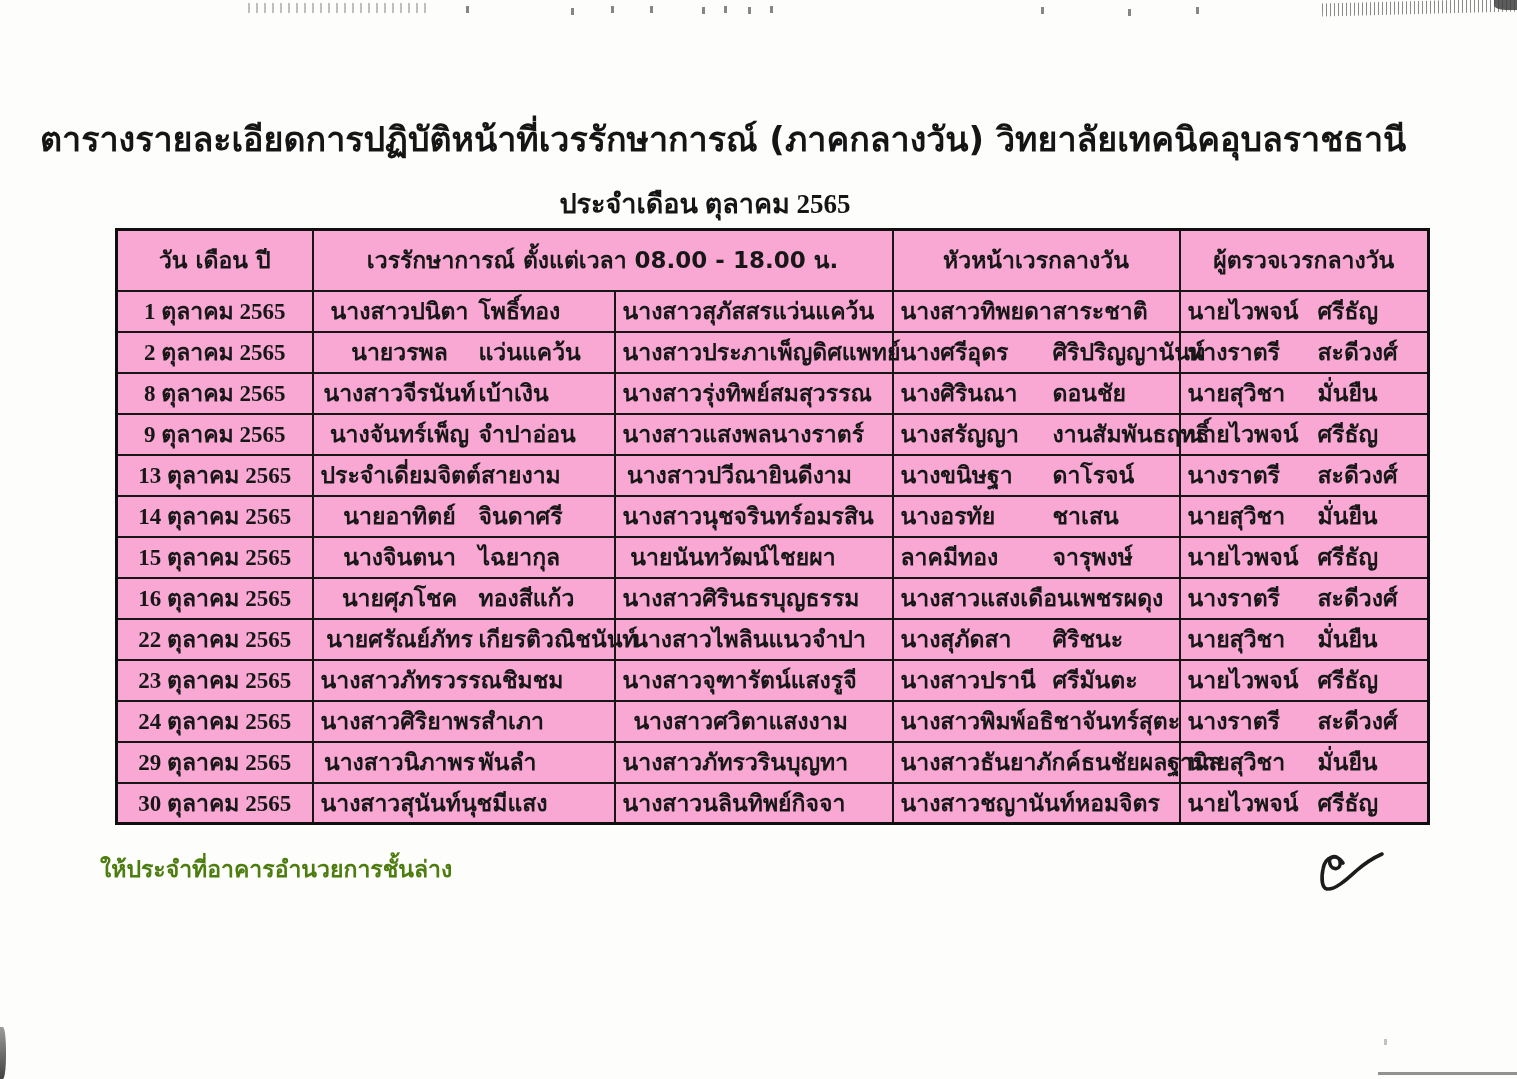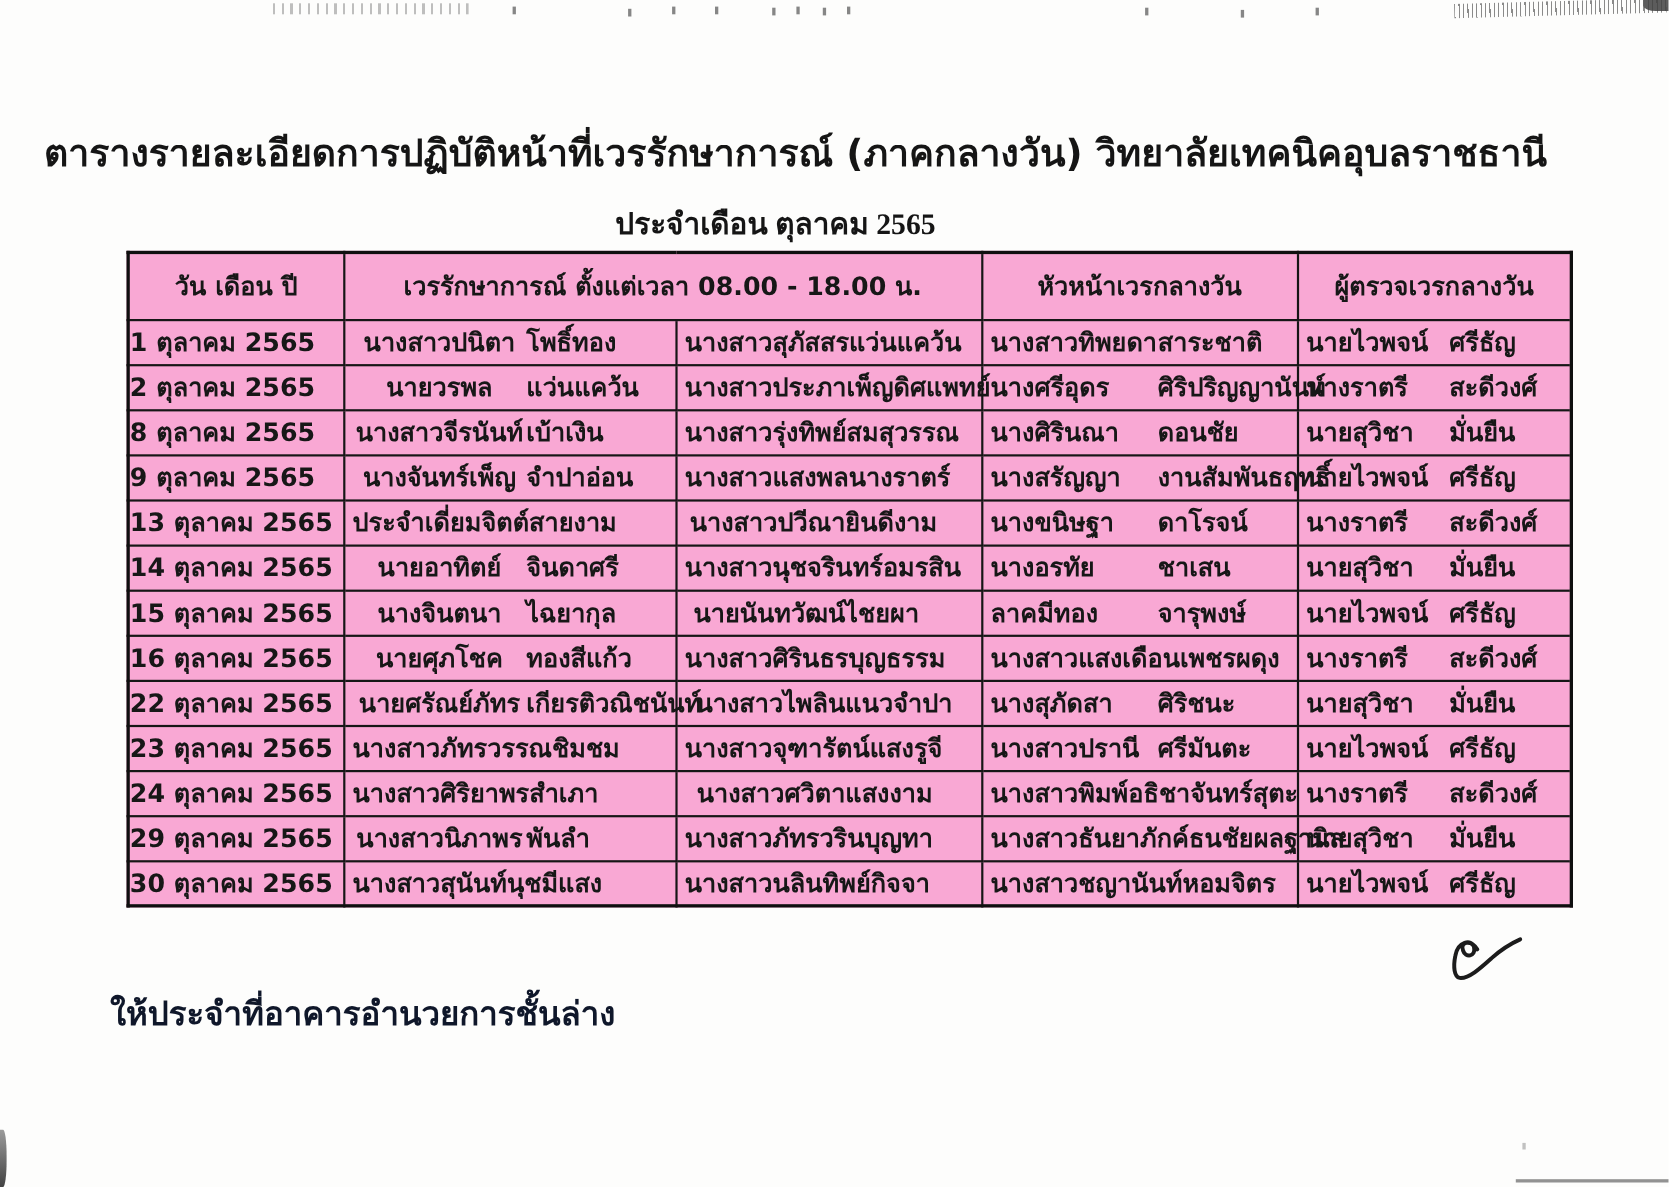--- a/index.html
+++ b/index.html
@@ -56,33 +56,33 @@
     font-size: 23px;
     color: #171717;
     white-space: nowrap;
     overflow: visible;
     vertical-align: middle;
   }
   table.duty { border: 3px solid #0f0f0f; }
   table.duty thead tr { height: 61px; }
   table.duty tbody tr { height: 41px; }
   table.duty th { text-align: center; font-size: 23px; }
-  td.cell-date { text-align: left; }
+  td.cell-date { text-align: center; font-family: Liberation Serif, serif; }
   td.cell-name { text-align: left; padding-left: 7px; }
   td.cell-name .fn { display: inline-block; }
   td.g1 .fn    { min-width: 158px; text-align: center; }
   td.g2 .fn    { min-width: 146px; text-align: right; }
   td.chief .fn { min-width: 152px; }
   td.insp .fn  { min-width: 130px; }
   .footer-note {
     position: absolute;
-    left: 100px; top: 898px;
-    font-size: 30px;
+    left: 100px; top: 851px;
+    font-size: 23px;
     font-weight: bold;
-    color: #0f172a;
+    color: #4d7c0f;
   }
   .signature {
     position: absolute;
     left: 1310px; top: 850px;
     width: 90px; height: 56px;
   }
   
   .noise { position: absolute; pointer-events: none; }
   .noise-a {
     left: 248px; top: 3px; width: 178px; height: 10px;

